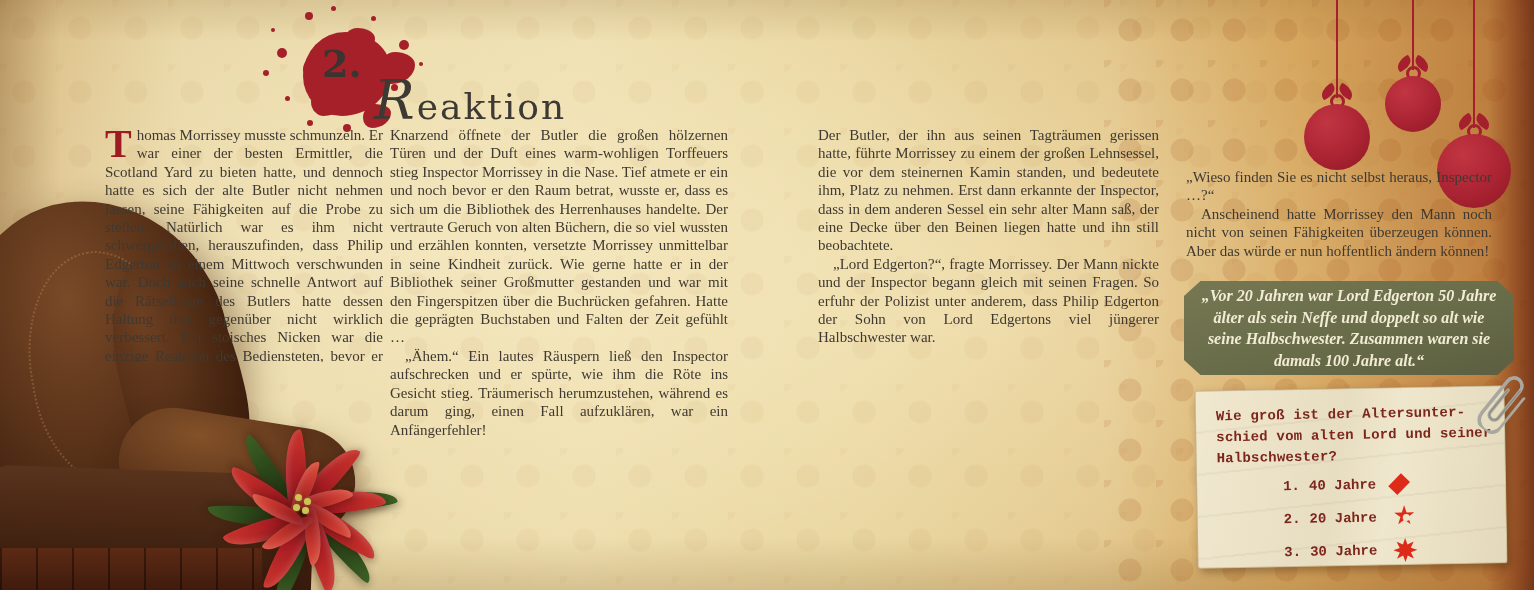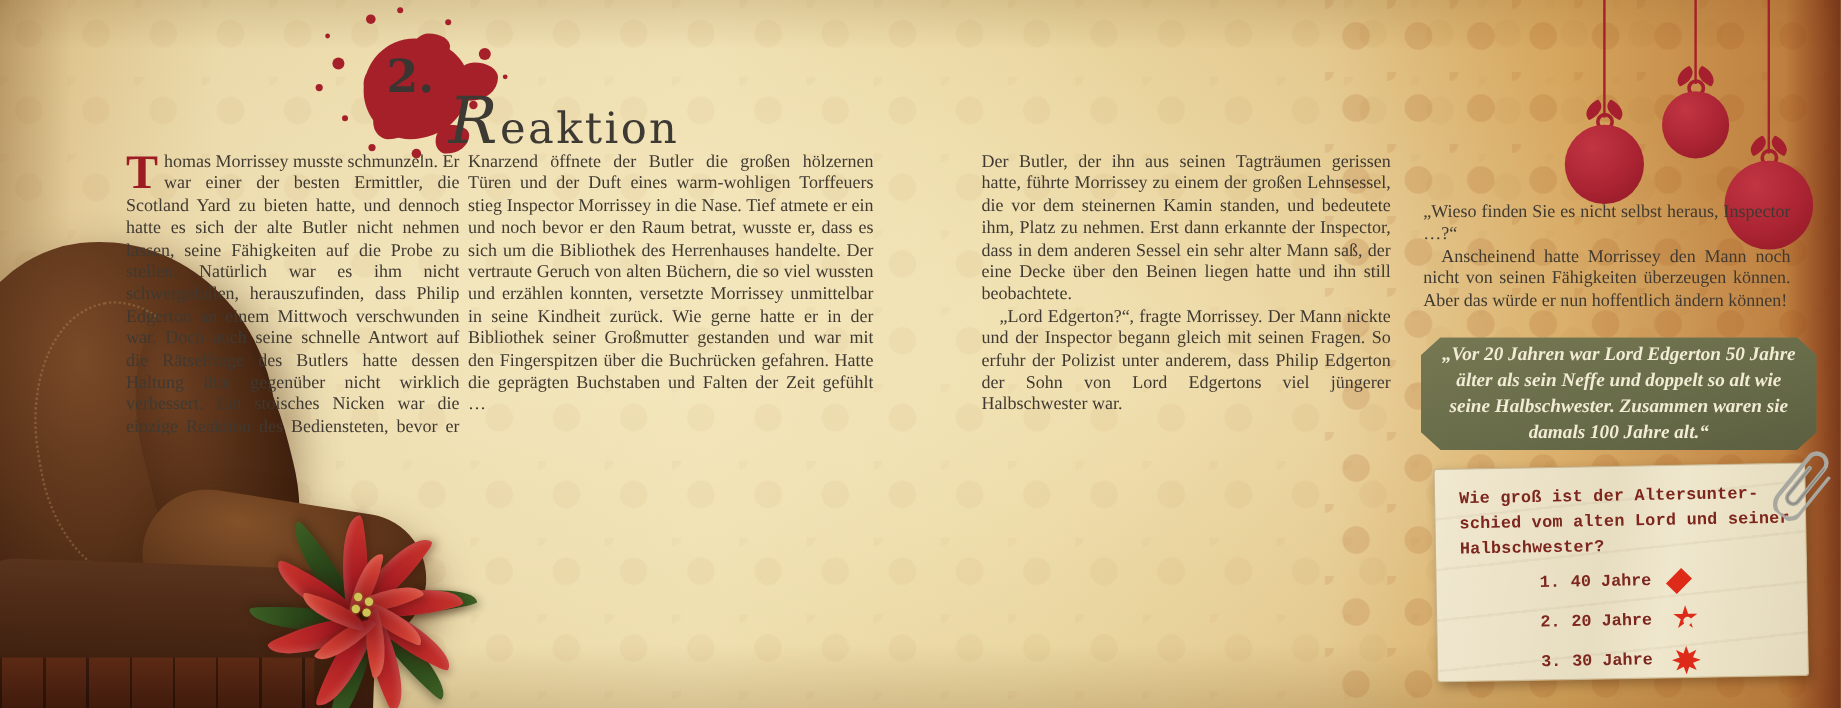--- a/index.html
+++ b/index.html
@@ -235,20 +235,21 @@
       <i class="ball"></i>
     </div>
   </div>
 
   <section class="col col1">
     <p><span class="dropcap">T</span><span>homas Morrissey musste schmunzeln. Er war einer der besten Ermittler, die Scotland Yard zu bieten hatte, und dennoch hatte es sich der alte Butler nicht nehmen lassen, seine Fähigkeiten auf die Probe zu stellen. Natürlich war es ihm nicht schwergefallen, herauszufinden, dass Philip Edgerton an einem Mittwoch verschwunden war. Doch auch seine schnelle Antwort auf die Rätselfrage des Butlers hatte dessen Haltung ihm gegenüber nicht wirklich verbessert. Ein stoisches Nicken war die einzige Reaktion des Bediensteten, bevor er Morrissey bedeutete,</span></p>
   </section>
 
   <section class="col col2">
     <p>Knarzend öffnete der Butler die großen hölzernen Türen und der Duft eines warm-wohligen Torffeuers stieg Inspector Morrissey in die Nase. Tief atmete er ein und noch bevor er den Raum betrat, wusste er, dass es sich um die Bibliothek des Herrenhauses handelte. Der vertraute Geruch von alten Büchern, die so viel wussten und erzählen konnten, versetzte Morrissey unmittelbar in seine Kindheit zurück. Wie gerne hatte er in der Bibliothek seiner Großmutter gestanden und war mit den Fingerspitzen über die Buchrücken gefahren. Hatte die geprägten Buchstaben und Falten der Zeit gefühlt …</p>
+    <p>„Ähem.“ Ein lautes Räuspern ließ den Inspector aufschrecken und er spürte, wie ihm die Röte ins Gesicht stieg. Träumerisch herumzustehen, während es darum ging, einen Fall aufzuklären, war ein Anfängerfehler!</p>
   </section>
 
   <section class="col col3">
     <p>Der Butler, der ihn aus seinen Tagträumen gerissen hatte, führte Morrissey zu einem der großen Lehnsessel, die vor dem steinernen Kamin standen, und bedeutete ihm, Platz zu nehmen. Erst dann erkannte der Inspector, dass in dem anderen Sessel ein sehr alter Mann saß, der eine Decke über den Beinen liegen hatte und ihn still beobachtete.</p>
     <p>„Lord Edgerton?“, fragte Morrissey. Der Mann nickte und der Inspector begann gleich mit seinen Fragen. So erfuhr der Polizist unter anderem, dass Philip Edgerton der Sohn von Lord Edgertons viel jüngerer Halbschwester war.</p>
   </section>
 
   <section class="col col4">
     <p>„Wieso finden Sie es nicht selbst heraus, Inspector …?“</p>
     <p>Anscheinend hatte Morrissey den Mann noch nicht von seinen Fähigkeiten überzeugen können. Aber das würde er nun hoffentlich ändern können!</p>

